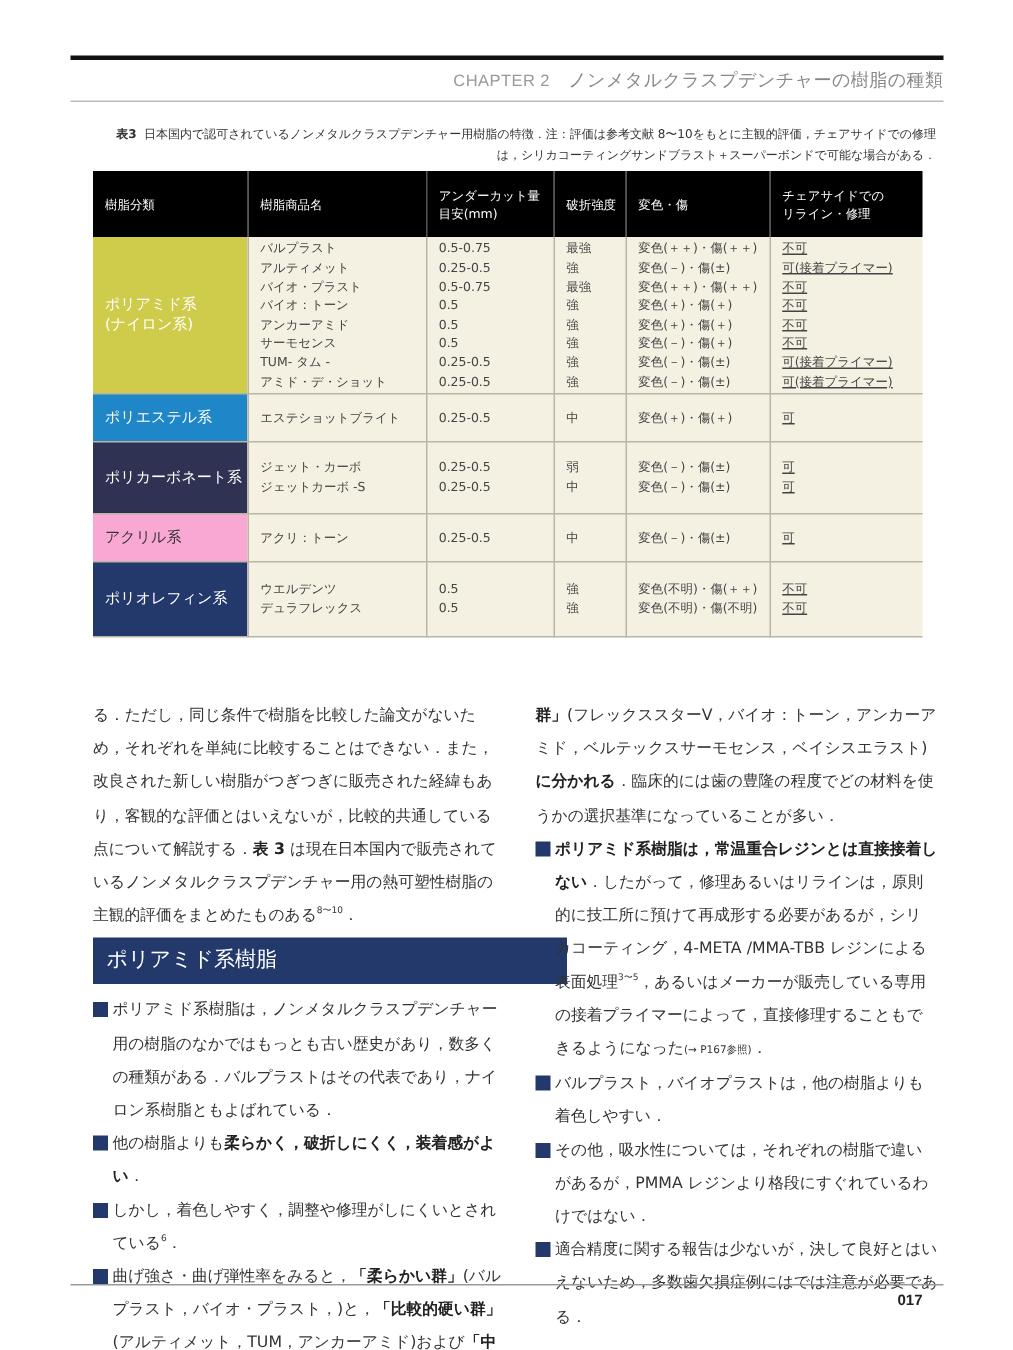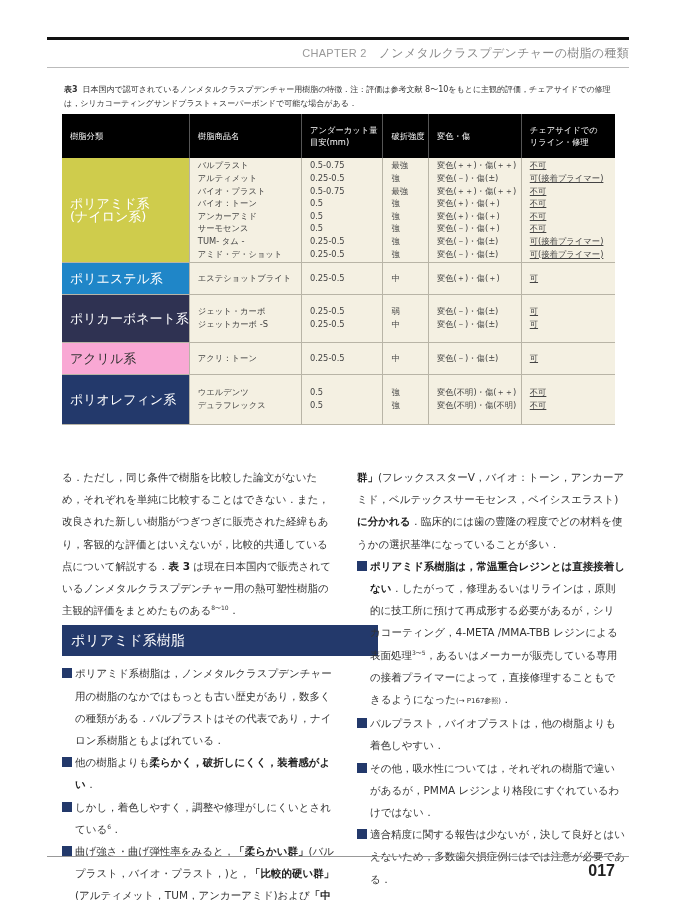--- a/index.html
+++ b/index.html
@@ -4,50 +4,50 @@
 <style>
   * { box-sizing: border-box; margin: 0; padding: 0; }
   html, body { width: 675px; height: 900px; background: #ffffff; overflow: hidden; }
   body { position: relative; font-family: "DejaVu Sans", sans-serif; color: #222; }
 
   .top-rule { position: absolute; left: 47px; top: 37px; width: 582px; height: 3px; background: #111; }
   .running-head { position: absolute; right: 46px; top: 45px; font-size: 12px; color: #888; white-space: nowrap; letter-spacing: 0.3px; }
   .running-head .chap { font-family: Liberation Sans, sans-serif; font-size: 11px; color: #999; margin-right: 8px; }
   .head-rule { position: absolute; left: 47px; top: 67px; width: 582px; height: 1px; background: #bbb; }
 
-  .caption { position: absolute; left: 64px; top: 83px; width: 560px; font-size: 8px; line-height: 14px; color: #333; }
+  .caption { position: absolute; left: 64px; top: 83px; width: 560px; font-size: 8px; line-height: 14px; color: #333; text-align: right; }
   .caption .cap-label { font-weight: bold; margin-right: 5px; }
 
   table.resin { position: absolute; left: 62px; top: 114px; width: 553px; border-collapse: collapse; font-size: 8.3px; color: #444; }
   table.resin th { background: #000; color: #fff; font-weight: normal; text-align: left; padding: 0 0 0 8px; height: 44px; line-height: 12px; border-right: 1px solid #555; vertical-align: middle; }
   table.resin th:last-child { border-right: none; }
   table.resin td { background: #f4f0e2; border-right: 1px solid #b8b4a6; border-bottom: 1px solid #b8b4a6; padding: 0 0 0 8px; vertical-align: middle; line-height: 12.6px; }
   table.resin td:last-child { border-right: none; text-decoration: underline; }
-  table.resin td.cat { color: #fff; font-size: 13px; line-height: 13px; border-right: 1px solid #b8b4a6; }
+  table.resin td.cat { color: #fff; font-size: 10px; line-height: 13px; border-right: 1px solid #b8b4a6; }
   table.resin td.cat.polyamide { background: #cfcc4c; }
   table.resin td.cat.polyester { background: #1f86c8; }
   table.resin td.cat.polycarbonate { background: #2f3252; }
   table.resin td.cat.acrylic { background: #f9a8d4; color: #333; }
   table.resin td.cat.polyolefin { background: #23396b; }
   .cell-line { display: block; white-space: nowrap; }
 
   .col { position: absolute; top: 466px; font-size: 10.5px; line-height: 22.2px; color: #333; }
   .col-left { left: 62px; width: 275px; }
   .col-right { left: 357px; width: 268px; }
   .para { display: block; }
   .bullet { display: block; position: relative; padding-left: 13px; }
   .bullet .sq { position: absolute; left: 0; top: 6px; width: 10px; height: 10px; background: #23396b; }
   .bold { font-weight: bold; color: #222; }
   sup.ref { font-size: 6px; vertical-align: super; line-height: 0; }
   .small-ref { font-size: 7px; }
 
   .section-head { display: block; background: #23396b; color: #fff; font-size: 14px; height: 31px; line-height: 31px; padding-left: 9px; margin: 4px 0 6px 0; width: 316px; }
 
   .foot-rule { position: absolute; left: 47px; top: 856px; width: 582px; height: 1px; background: #999; }
-  .page-num { position: absolute; right: 60px; top: 862px; font-family: "Liberation Sans", sans-serif; font-weight: bold; font-size: 16px; color: #222; }
+  .page-num { position: absolute; right: 60px; top: 862px; font-family: "Liberation Sans", sans-serif; font-weight: bold; font-size: 10px; color: #222; }
 </style>
 </head>
 <body>
 
 <div class="top-rule"></div>
 <div class="running-head">
   <span class="chap">CHAPTER 2</span>
   <span>ノンメタルクラスプデンチャーの樹脂の種類</span>
 </div>
 <div class="head-rule"></div>

